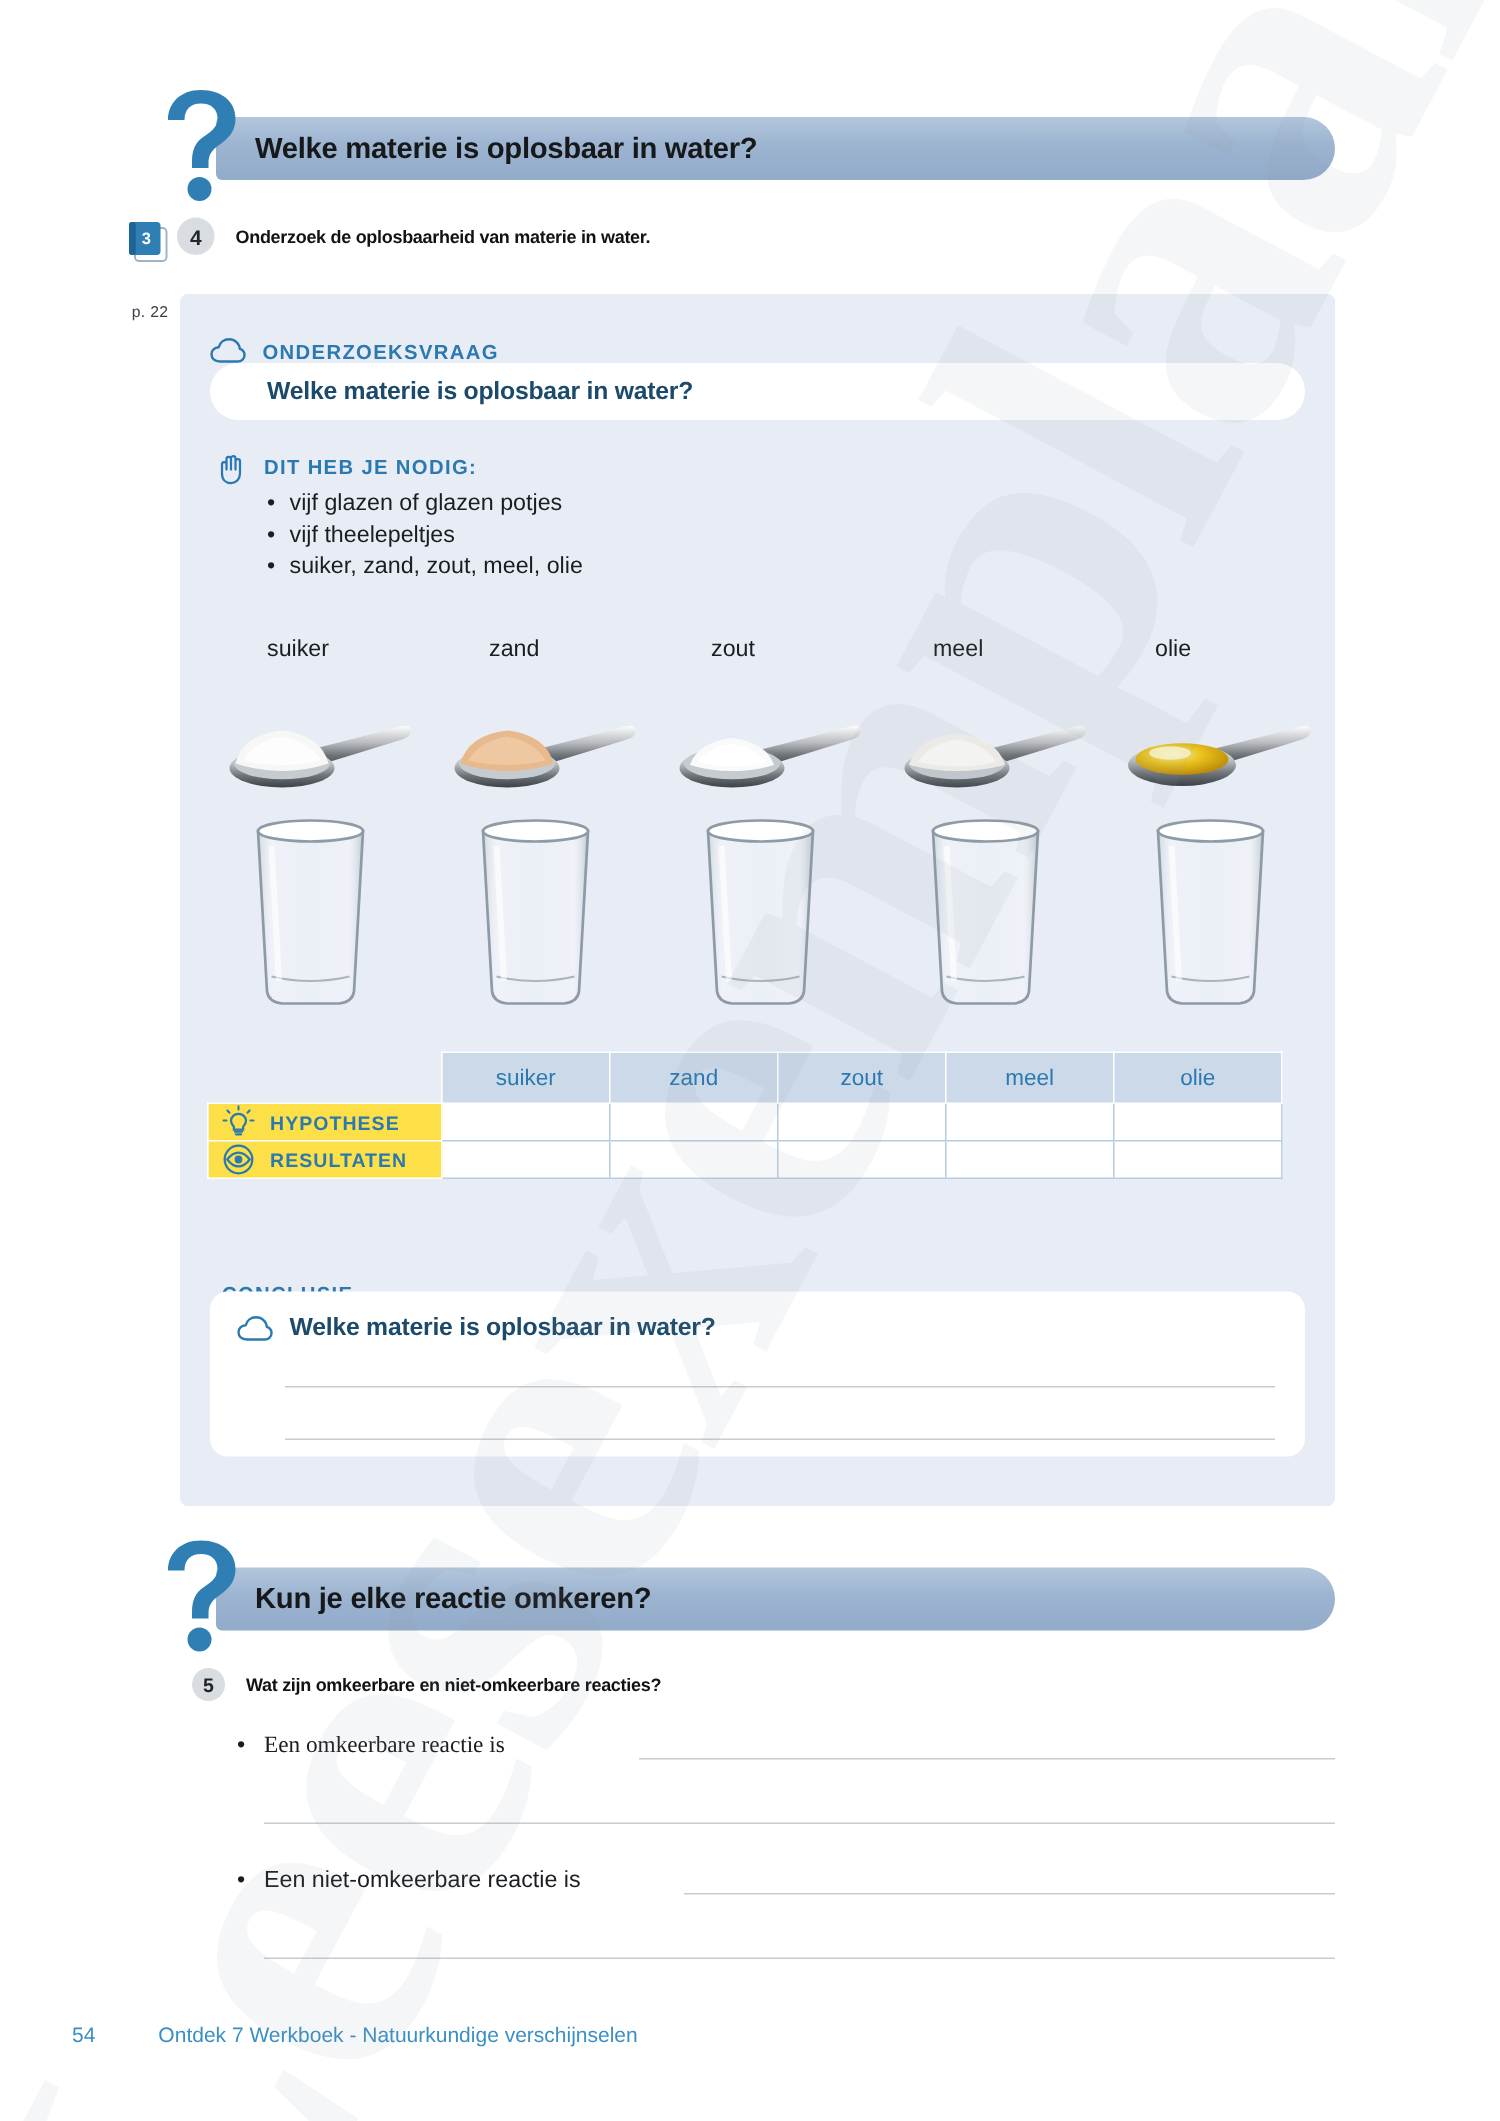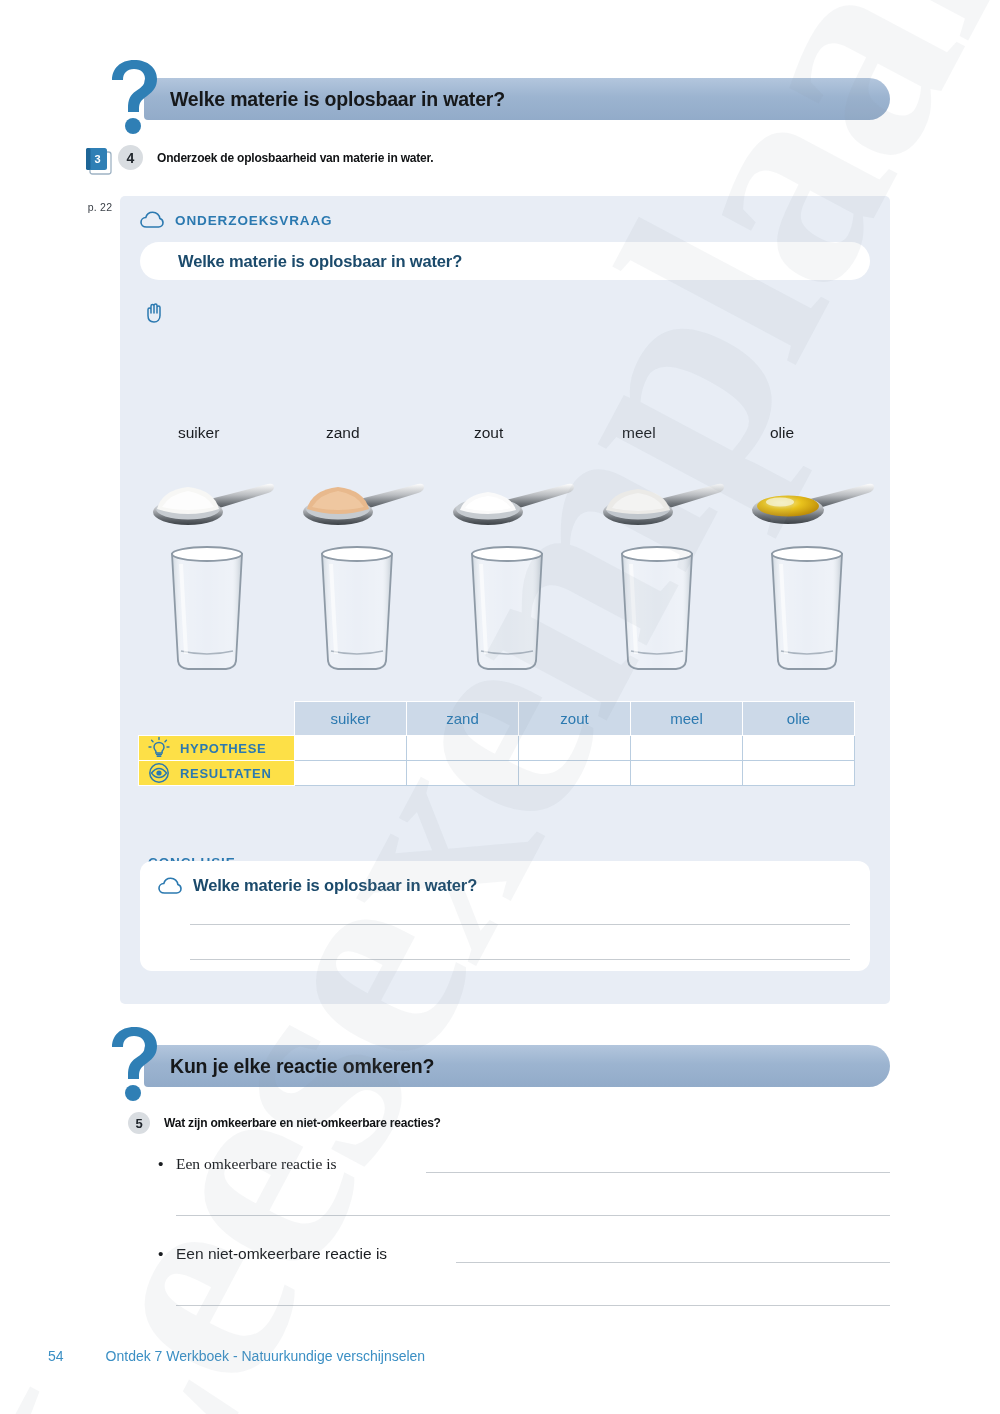--- a/index.html
+++ b/index.html
@@ -243,35 +243,43 @@
     <div class="pnum">p. 22</div>
   </div>
 
   <div class="qrow" style="left:118px; top:145px;">
     <div class="qnum">4</div>
     <div class="qtitle">Onderzoek de oplosbaarheid van materie in water.</div>
   </div>
 
   <div class="panel">
 
-    <div style="position:absolute; left:20px; top:15px; display:flex; align-items:center; gap:11px;">
+    <div style="position:absolute; left:20px; top:29px; display:flex; align-items:center; gap:11px;">
       <svg width="24" height="18" viewBox="0 0 24 18">
         <path d="M6.5 16 C3 16 1 13.8 1 11.2 C1 8.7 3 6.6 5.8 6.5 C6.6 3.3 9.4 1.2 12.7 1.2 C16.6 1.2 19.6 4 19.9 7.6 C21.8 8.2 23 9.9 23 11.8 C23 14.1 21.1 16 18.6 16 Z" fill="none" stroke="#2b79b0" stroke-width="1.6" stroke-linejoin="round"></path>
       </svg>
       <span class="label-cap">ONDERZOEKSVRAAG</span>
     </div>
 
     <div class="whitefield" style="position:absolute; left:20px; top:46px; width:730px; height:38px;">
       <span class="wtext">Welke materie is oplosbaar in water?</span>
     </div>
 
     <div style="position:absolute; left:22px; top:108px; display:flex; align-items:flex-start; gap:10px;">
       <svg width="24" height="24" viewBox="0 0 24 24" style="margin-top:-3px;">
         <path d="M6 14 L6 8.5 C6 7.6 6.7 7 7.5 7 C8.3 7 9 7.6 9 8.5 L9 12 L9 5 C9 4.1 9.7 3.5 10.5 3.5 C11.3 3.5 12 4.1 12 5 L12 12 L12 4.6 C12 3.7 12.7 3.1 13.5 3.1 C14.3 3.1 15 3.7 15 4.6 L15 12 L15 6.5 C15 5.6 15.7 5 16.5 5 C17.3 5 18 5.6 18 6.5 L18 14.5 C18 18.4 15.6 21 12 21 C8.6 21 6 18.8 6 14.8 Z" fill="none" stroke="#2b79b0" stroke-width="1.5" stroke-linejoin="round" stroke-linecap="round"></path>
       </svg>
+      <div>
+        <div class="label-cap">DIT HEB JE NODIG:</div>
+        <ul class="needs-list" style="margin-top:6px;">
+          <li>vijf glazen of glazen potjes</li>
+          <li>vijf theelepeltjes</li>
+          <li>suiker, zand, zout, meel, olie</li>
+        </ul>
+      </div>
     </div>
 
     <div class="subst-labels" style="left:58px; top:228px; width:700px;">
       <span style="width:148px;">suiker</span>
       <span style="width:148px;">zand</span>
       <span style="width:148px;">zout</span>
       <span style="width:148px;">meel</span>
       <span style="width:108px;">olie</span>
     </div>
 

